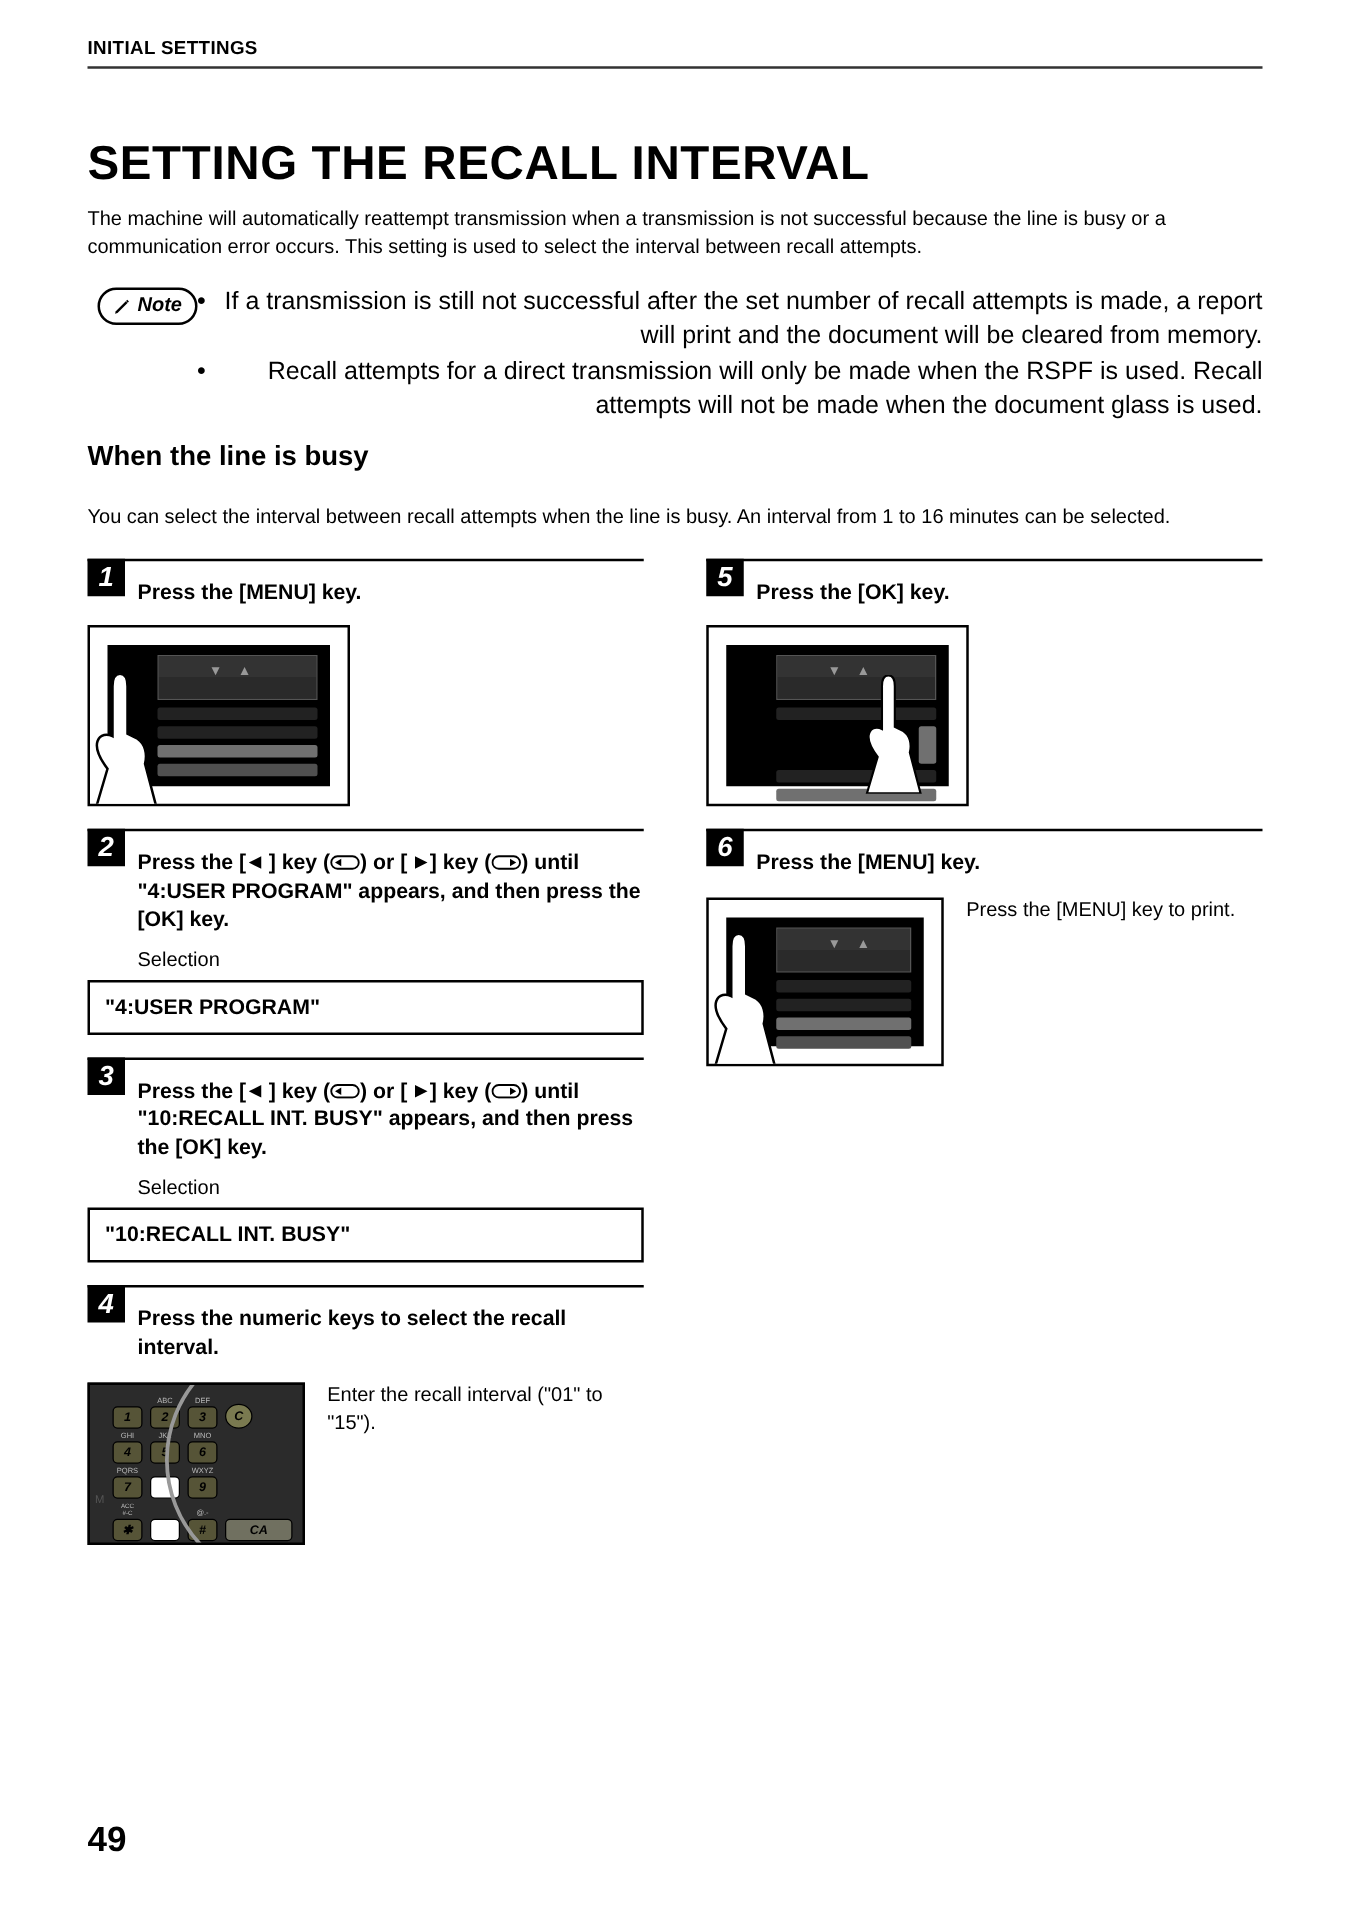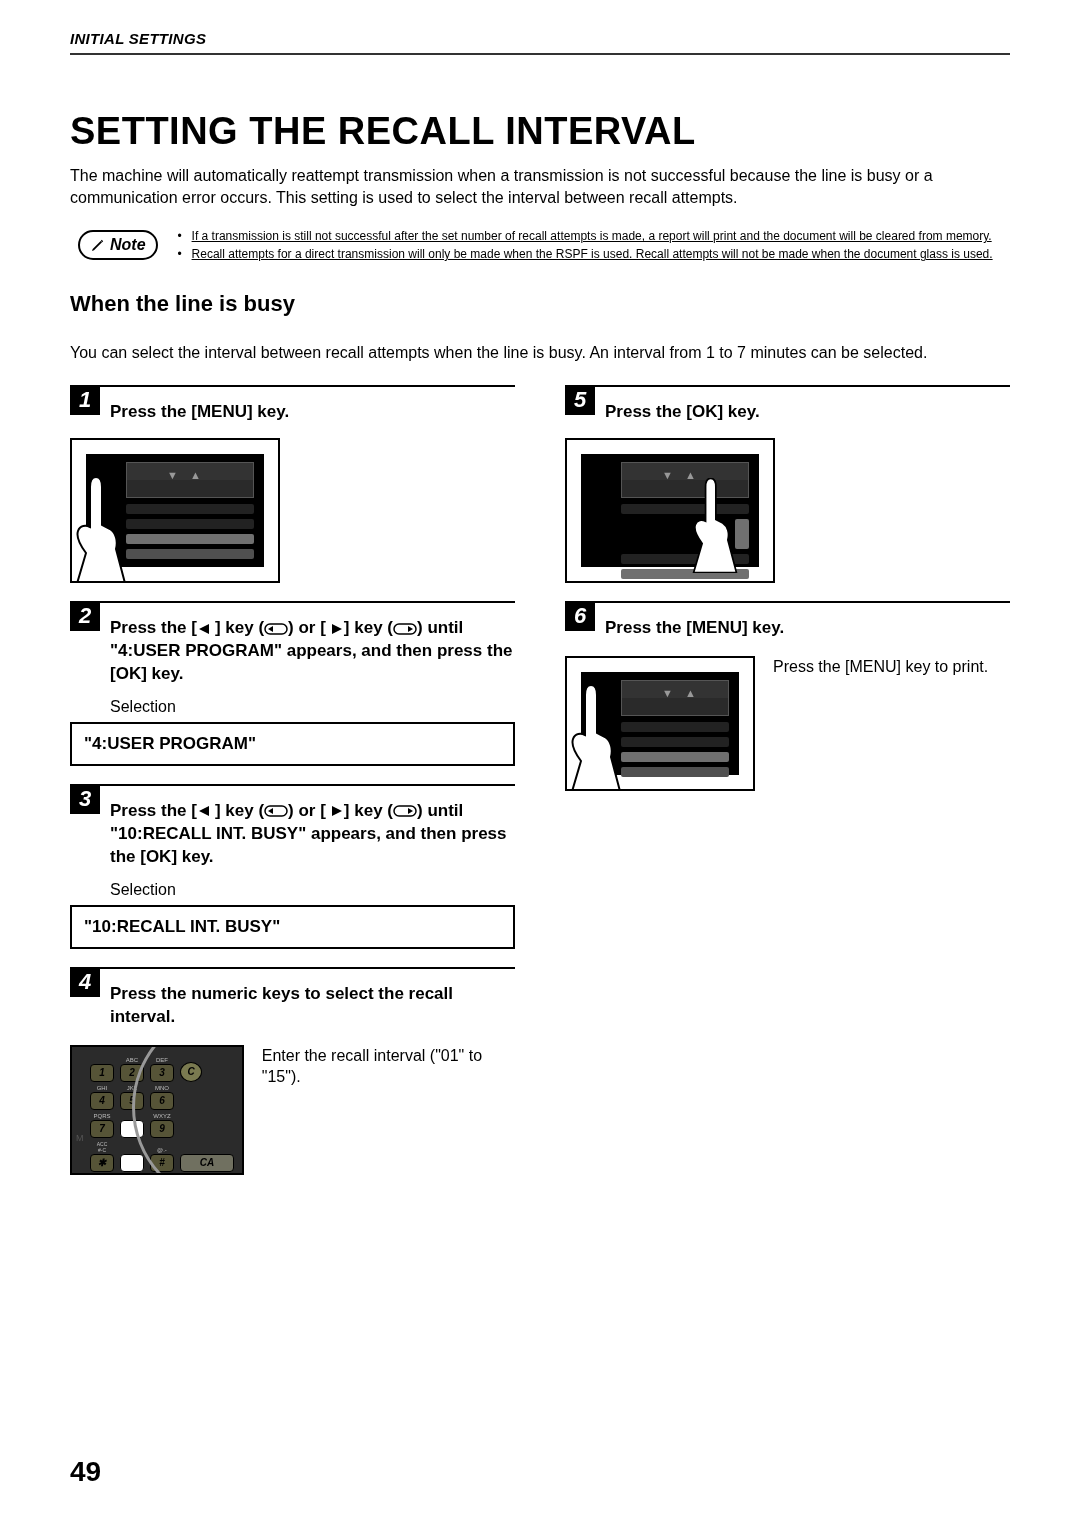--- a/index.html
+++ b/index.html
@@ -16,62 +16,60 @@
       color: #000;
       position: relative;
     }
     .header-section {
       font-weight: bold;
       font-size: 15px;
       letter-spacing: 0.3px;
       border-bottom: 2.5px solid #333;
       padding-bottom: 6px;
       margin-bottom: 55px;
-      font-style: italic;
     }
     .main-title {
       font-size: 38px;
       font-weight: bold;
       letter-spacing: 0.5px;
       margin-bottom: 12px;
     }
     .intro {
       font-size: 16px;
       line-height: 1.35;
       margin-bottom: 20px;
     }
     .note-block {
       display: flex;
       align-items: flex-start;
-      gap: 20px;
-      margin-bottom: 26px;
+      margin-bottom: 12px;
       padding-left: 8px;
+      text-align: right;
     }
     .note-badge {
       border: 2px solid #000;
       border-radius: 28px;
       padding: 4px 10px;
       font-weight: bold;
       font-style: italic;
       font-size: 16px;
       display: inline-flex;
       align-items: center;
       gap: 4px;
       flex: 0 0 auto;
       margin-top: 2px;
     }
     .note-badge svg {
       width: 16px;
       height: 16px;
     }
     .note-list {
-      font-size: 12px;
+      font-size: 20px;
       line-height: 1.35;
       list-style: none;
-      text-decoration: underline;
     }
     .note-list li {
       position: relative;
       padding-left: 14px;
       margin-bottom: 2px;
     }
     .note-list li::before {
       content: "•";
       position: absolute;
       left: 0;
@@ -320,21 +318,21 @@
       </svg>
     <span>Note</span>
   </div>
   <ul class="note-list">
     <li>If a transmission is still not successful after the set number of recall attempts is made, a report will print and the document will be cleared from memory.</li>
     <li>Recall attempts for a direct transmission will only be made when the RSPF is used. Recall attempts will not be made when the document glass is used.</li>
   </ul>
 </div>
 
 <h2 class="subhead">When the line is busy</h2>
-<p class="subdesc">You can select the interval between recall attempts when the line is busy. An interval from 1 to 7 minutes can be selected.</p>
+<p class="subdesc">You can select the interval between recall attempts when the line is busy. An interval from 1 to 16 minutes can be selected.</p>
 
 <div class="columns">
 
   <div class="col">
 
     <div class="step">
       <div class="step-head">
         <div class="step-num">1</div>
         <div class="step-text">Press the [MENU] key.</div>
       </div>

